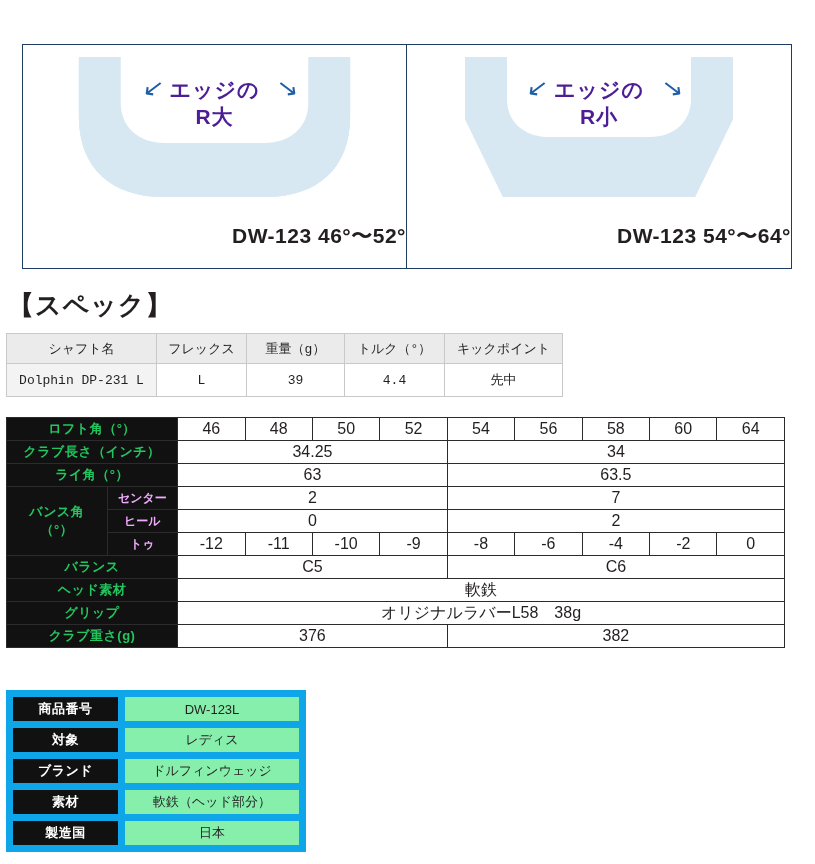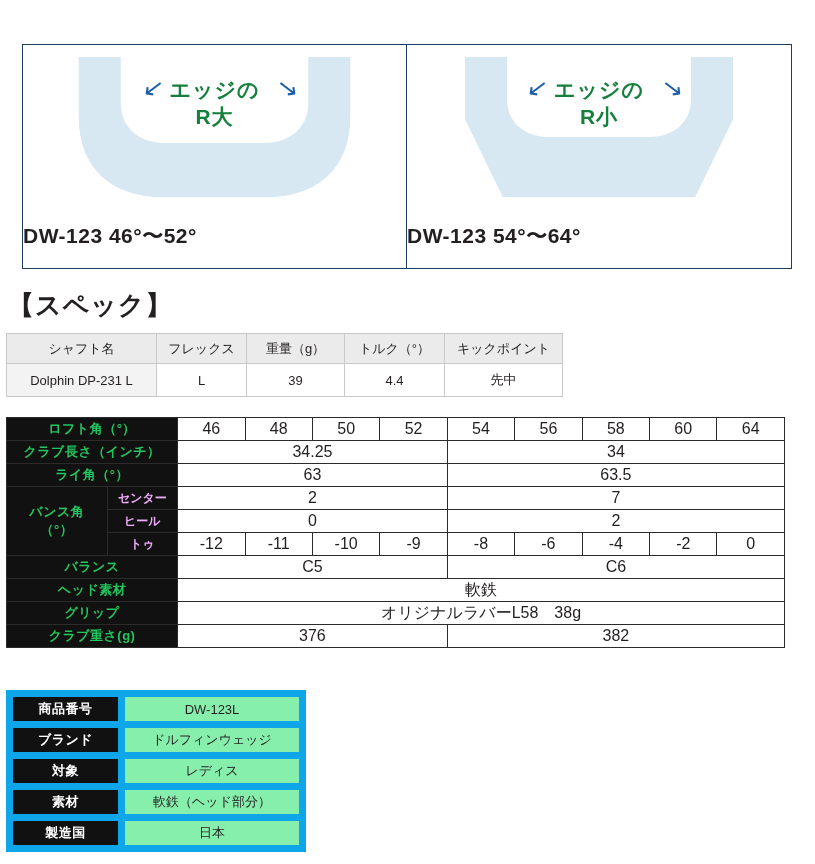--- a/index.html
+++ b/index.html
@@ -49,37 +49,37 @@
   .edge-label {
     position: absolute;
     top: 32px;
     left: 0;
     width: 100%;
     text-align: center;
     font-size: 21px;
     font-weight: bold;
     line-height: 1.28;
     letter-spacing: 1px;
-    color: #15803d;
+    color: #4c1d95;
     pointer-events: none;
   }
   .arrow {
     position: absolute;
     color: #1f5fa8;
     font-size: 25px;
     line-height: 1;
   }
   .arrow.l { left: 120px; top: 30px; transform: rotate(8deg); }
   .arrow.r { right: 108px; top: 30px; transform: scaleX(-1) rotate(8deg); }
   .model-label {
     position: absolute;
     bottom: 18px;
     left: 0;
     width: 100%;
-    text-align: left;
+    text-align: right;
     font-size: 21px;
     font-weight: bold;
     letter-spacing: 0.5px;
   }
 
   
   .spec-heading {
     position: absolute;
     left: 8px;
     top: 288px;
@@ -98,20 +98,21 @@
     left: 6px;
     top: 333px;
     width: 556px;
     table-layout: fixed;
   }
   .shaft-table th, .shaft-table td {
     border: 1px solid #c9c9c9;
     text-align: center;
     height: 21px;
     font-weight: normal;
+    font-family: Liberation Mono, monospace;
   }
   .shaft-table thead th {
     background: #ebebeb;
     font-size: 13px;
     height: 27px;
     color: #231f20;
   }
   .shaft-table tbody td {
     font-size: 13px;
     height: 30px;
@@ -342,28 +343,28 @@
     </tbody>
   </table>
 
   <table class="product-table">
     <tbody>
       <tr>
         <td class="key">商品番号</td>
         <td class="val">DW-123L</td>
       </tr>
       <tr>
+        <td class="key">対象</td>
+        <td class="val">レディス</td>
+      </tr>
+      <tr>
         <td class="key">ブランド</td>
         <td class="val">ドルフィンウェッジ</td>
       </tr>
       <tr>
-        <td class="key">対象</td>
-        <td class="val">レディス</td>
-      </tr>
-      <tr>
         <td class="key">素材</td>
         <td class="val">軟鉄（ヘッド部分）</td>
       </tr>
       <tr>
         <td class="key">製造国</td>
         <td class="val">日本</td>
       </tr>
     </tbody>
   </table>
 

